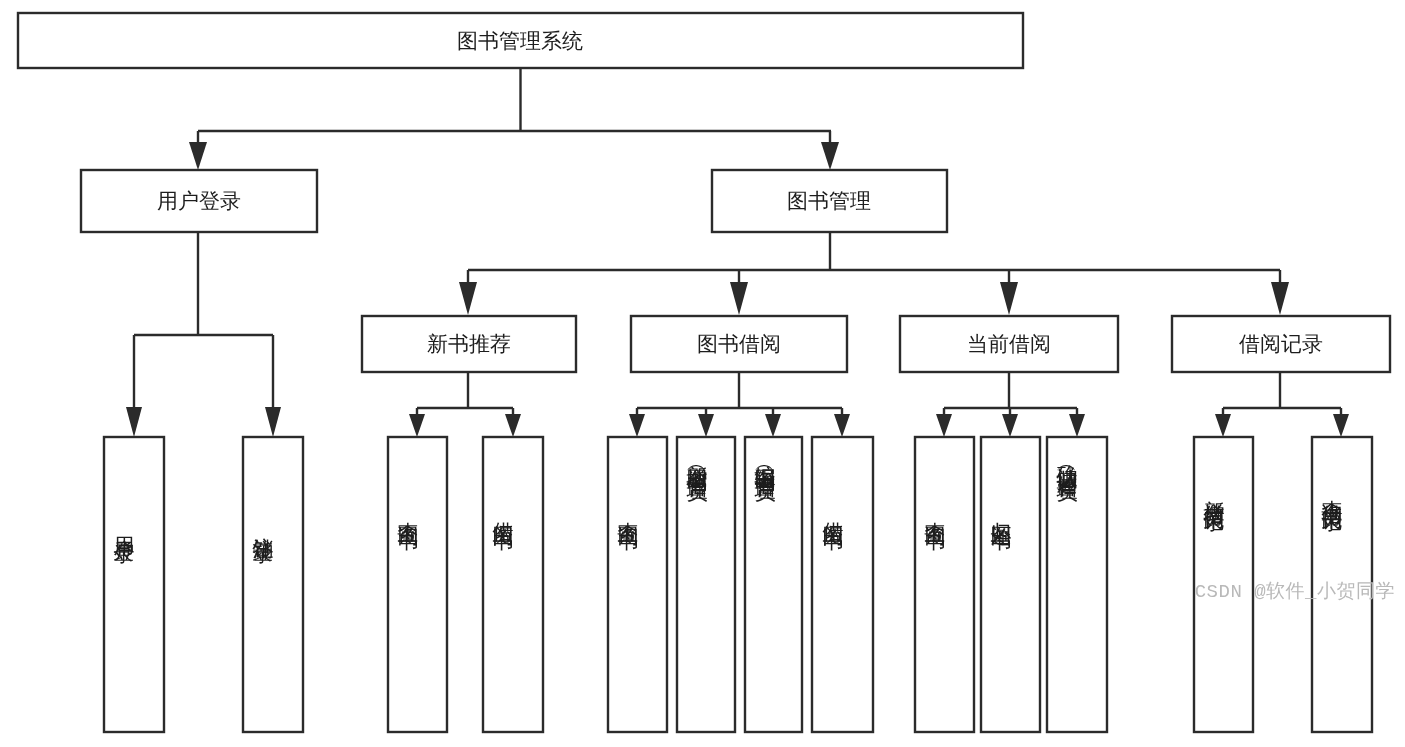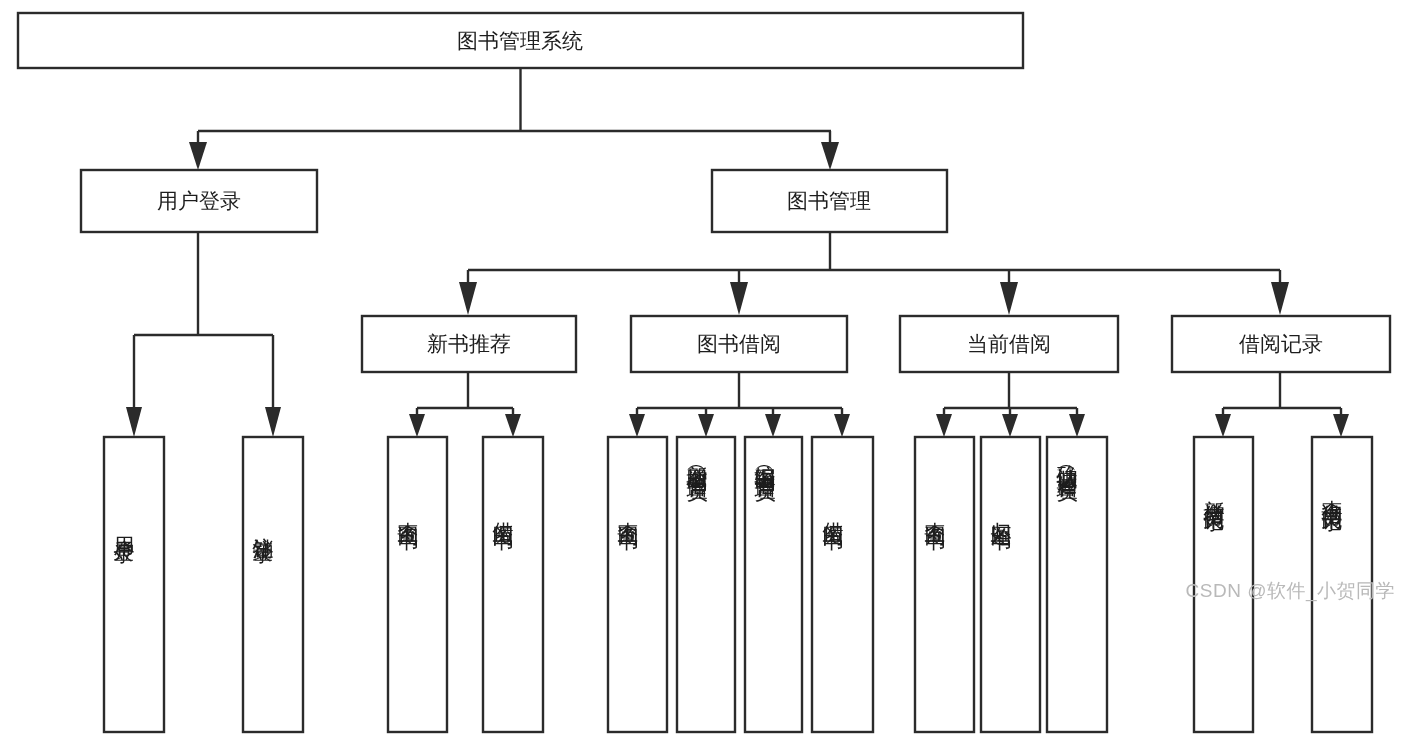--- a/index.html
+++ b/index.html
@@ -59,21 +59,21 @@
     letter-spacing: 2.5px;
     color: #1d1d1d;
     white-space: nowrap;
     text-align: left;
     pointer-events: none;
   }
   #watermark {
     position: absolute;
     right: 10px;
     bottom: 6px;
-    font-family: Liberation Sans, sans-serif;
+    font-family: Liberation Mono, monospace;
     font-size: 19px;
     color: #b9b9b9;
     letter-spacing: 0.5px;
     white-space: nowrap;
     margin-top: 16px;
   }
 </style>
 </head>
 <body>
 

